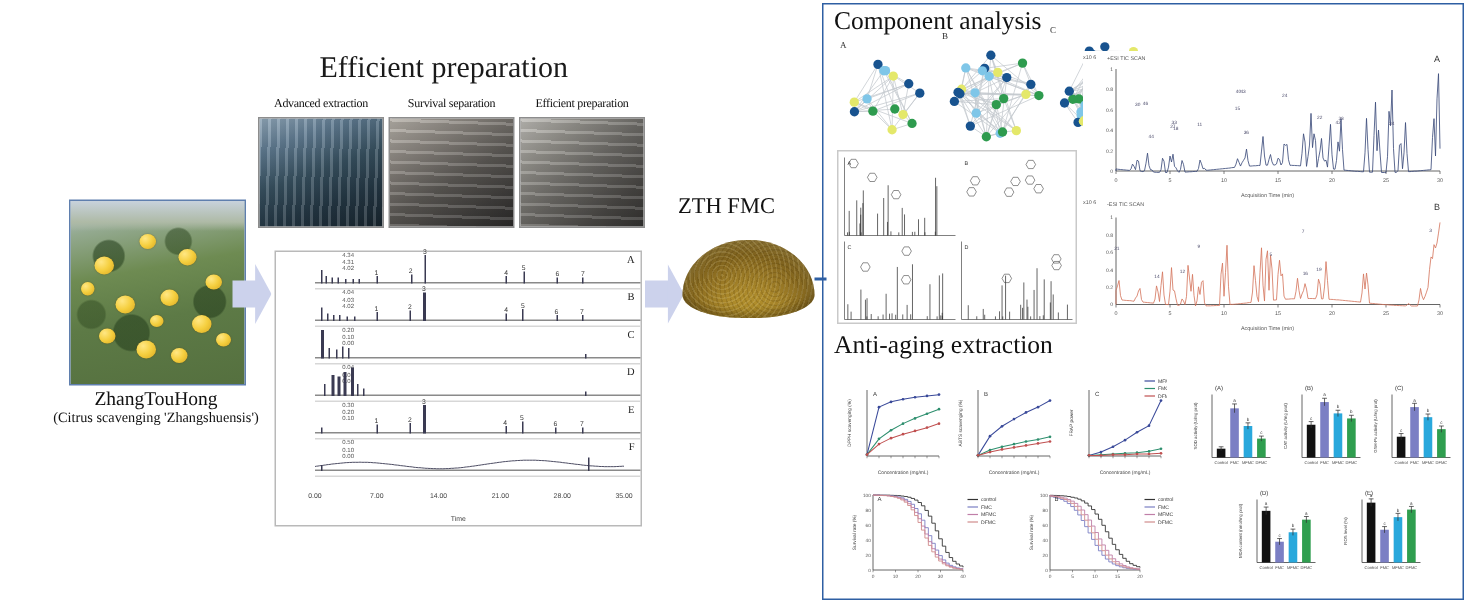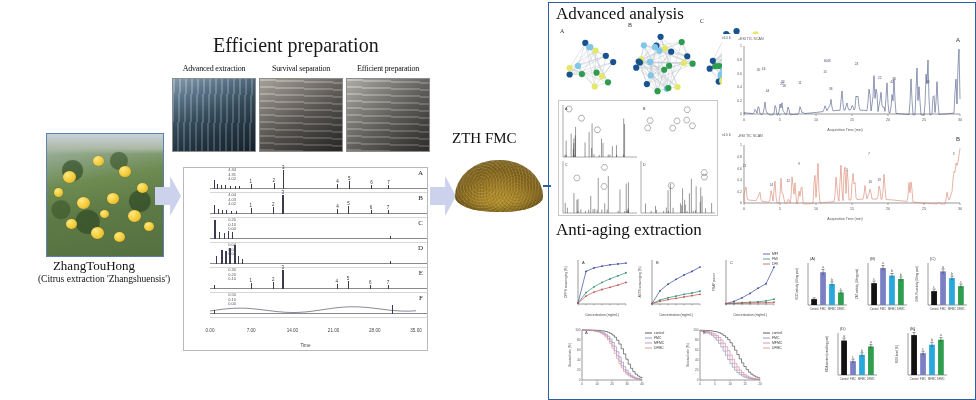--- a/index.html
+++ b/index.html
@@ -109,22 +109,22 @@
   <div class="fruit" style="left:52%;top:48%;width:12px;height:11px"></div>
   <div class="fruit" style="left:70%;top:62%;width:13px;height:12px"></div>
   <div class="fruit" style="left:16%;top:70%;width:11px;height:10px"></div>
   <div class="fruit" style="left:38%;top:76%;width:13px;height:12px"></div>
   <div class="fruit" style="left:58%;top:80%;width:11px;height:10px"></div>
   <div class="fruit" style="left:84%;top:72%;width:10px;height:9px"></div>
   <div class="fruit" style="left:6%;top:44%;width:9px;height:9px"></div>
   <div class="fruit" style="left:46%;top:62%;width:9px;height:8px"></div>
 </div>
 
-<div class="abs cap-serif" id="specimen-name" style="left:16px;top:258px;width:156px;font-size:13px;">ZhangTouHong</div>
-<div class="abs cap-serif" id="specimen-latin" style="left:14px;top:274px;width:180px;font-size:9.5px;">(Citrus extraction 'Zhangshuensis')</div>
+<div class="abs cap-serif" id="specimen-name" style="left:26px;top:258px;width:156px;font-size:13px;">ZhangTouHong</div>
+<div class="abs cap-serif" id="specimen-latin" style="left:14px;top:274px;width:180px;font-size:9.5px;">(Citrus scavenging 'Zhangshuensis')</div>
 
 <div class="arrow" style="left:155px;top:176px;width:26px;height:40px;">
   <div class="shaft"></div>
     <div class="head"></div>
 </div>
 
 <div class="abs h-main" id="prep-title" style="left:213px;top:34px;">Efficient preparation</div>
 
 <div class="prep-labels">
   <div class="prep-lab">Advanced extraction</div>
@@ -289,21 +289,21 @@
     <div class="head"></div>
 </div>
 
 <div class="abs" id="zth-label">ZTH FMC</div>
 <div class="abs" id="powder"></div>
 
 <div class="abs" style="left:543px;top:185px;width:8px;height:1.5px;background:#2e5fa3;"></div>
 
 <div class="abs" id="right-panel"></div>
 
-<div class="abs sec-title" style="left:556px;top:4px;">Advanced analysis</div>
+<div class="abs sec-title" style="left:556px;top:4px;">Component analysis</div>
 <div class="abs sec-title" style="left:556px;top:220px;">Anti-aging extraction</div>
 
 <div class="netbox" id="net-a" style="left:560px;top:36px;width:62px;height:58px;">
   <div class="netlab" style="left:0;top:-8px;">A</div>
 <svg width="62" height="58" viewBox="0 0 62 58" style="position: absolute; left: 0px; top: 0px;">
       <line x1="25.312475061510458" y1="6.936009643542231" x2="18.058126650538377" y2="29.912625069993165" stroke="#c3c8ce" stroke-width="0.5"></line>
       <line x1="25.312475061510458" y1="6.936009643542231" x2="34.72449947408736" y2="50.5067226679792" stroke="#c3c8ce" stroke-width="0.5"></line>
       <line x1="25.312475061510458" y1="6.936009643542231" x2="30.369098146862434" y2="11.104417010923303" stroke="#c3c8ce" stroke-width="0.5"></line>
       <line x1="25.312475061510458" y1="6.936009643542231" x2="9.522672093808335" y2="32.08598951449895" stroke="#c3c8ce" stroke-width="0.5"></line>
       <line x1="25.312475061510458" y1="6.936009643542231" x2="36.54000471773678" y2="36.67933323768474" stroke="#c3c8ce" stroke-width="0.5"></line>

